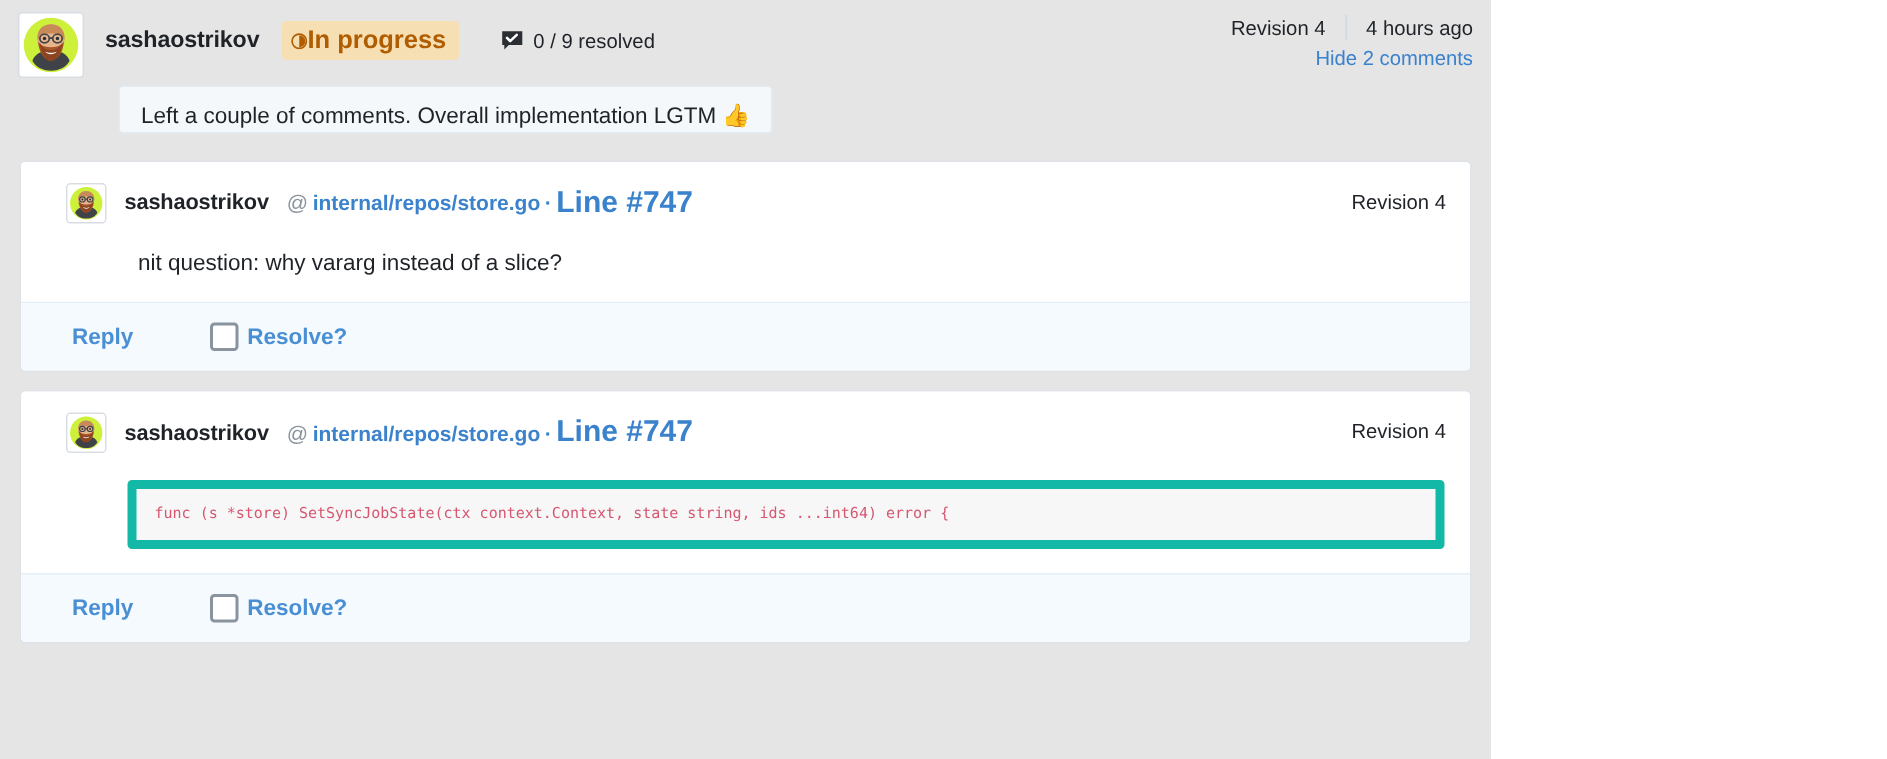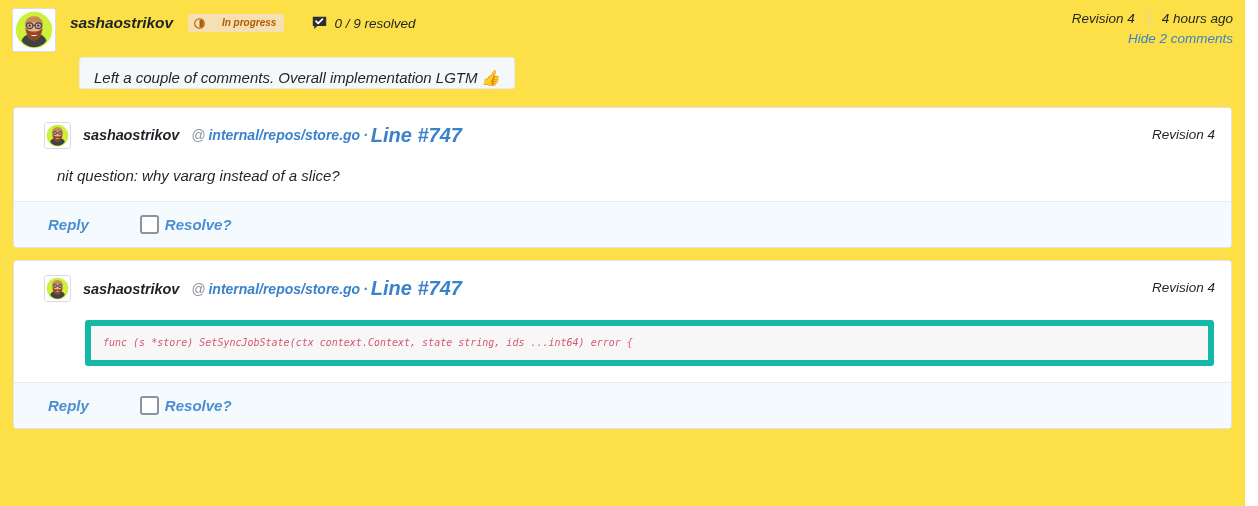--- a/index.html
+++ b/index.html
@@ -8,24 +8,23 @@
     width: 1258px;
     height: 506px;
     background: #ffffff;
     font-family: "Liberation Sans", sans-serif;
     color: #1f2328;
     overflow: hidden;
   }
 
   .page {
     position: relative;
-    width: 1245px;
+    width: 994px;
     height: 506px;
-    background: #fde047;
-    font-style: italic;
+    background: #e5e5e5;
   }
 
   
   .summary {
     position: relative;
     padding: 8px 12px 0 12px;
   }
 
   .summary-head {
     display: flex;
@@ -68,25 +67,25 @@
   .username {
     font-size: 15.5px;
     font-weight: bold;
     color: #1f2328;
     letter-spacing: -0.1px;
   }
 
   .badge {
     display: inline-flex;
     align-items: center;
-    gap: 17px;
+    gap: 0;
     margin-left: 15px;
     background: #f7dfb4;
     color: #b05c00;
-    font-size: 10px;
+    font-size: 17px;
     font-weight: bold;
     padding: 3px 8px 3px 6px;
     border-radius: 3px;
     line-height: 1.2;
     white-space: nowrap;
   }
   .badge .clock-icon { display: inline-block; width: 11px; height: 11px; }
   .badge .clock-icon svg { display: block; }
 
   .resolved-wrap {
@@ -202,21 +201,21 @@
   .card-revision {
     position: absolute;
     top: 19px;
     right: 16px;
     font-size: 13.5px;
     color: #1f2328;
     white-space: nowrap;
   }
 
   .comment-text {
-    margin: 17px 0 0 27px;
+    margin: 17px 0 0 62px;
     font-size: 15px;
     color: #1f2328;
     line-height: 1.3;
   }
 
   .code-block {
     margin: 18px 0 0 55px;
     margin-right: 1px;
     background: #f7f7f8;
     border: 6px solid #14b8a6;

